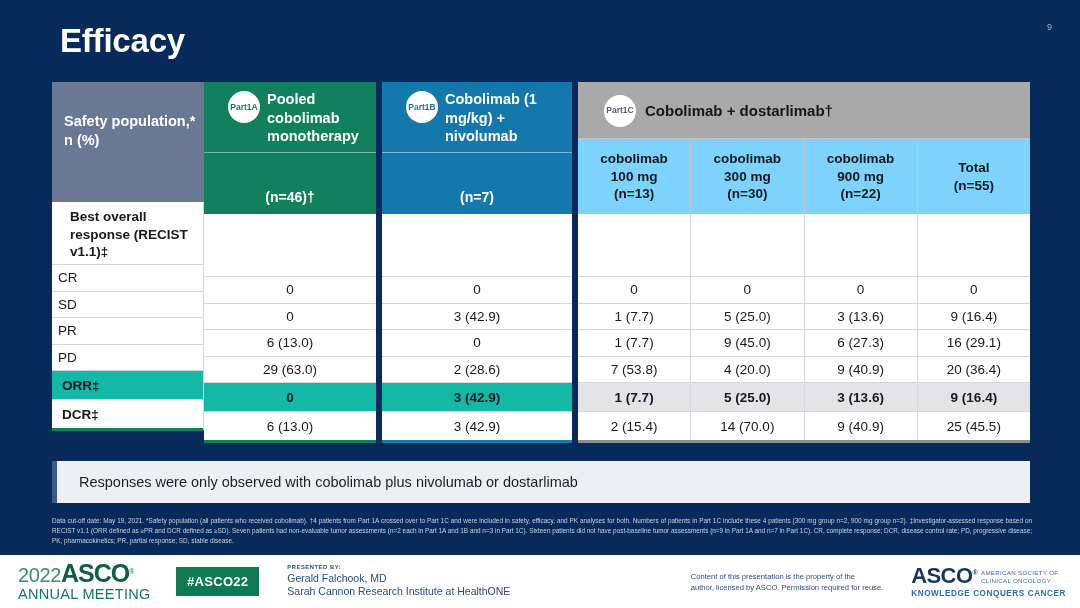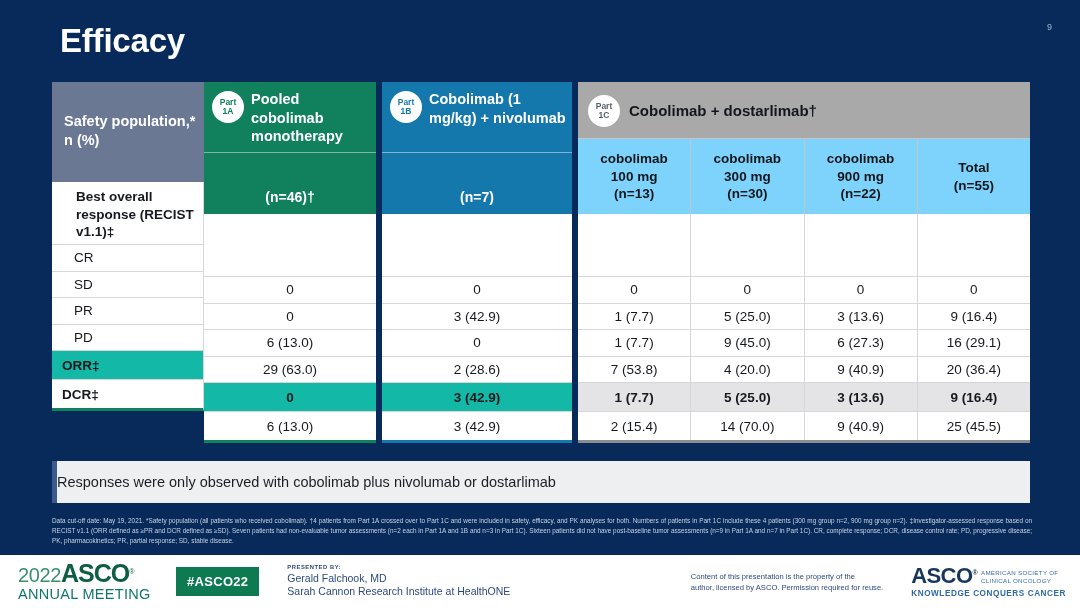--- a/index.html
+++ b/index.html
@@ -49,21 +49,21 @@
   .group-c { flex: 1; display: flex; flex-direction: column; }
 
   
   .hdr-label {
     background: #6b7894;
     color: #ffffff;
     font-size: 14.5px;
     font-weight: bold;
     line-height: 1.32;
     padding: 30px 0 0 12px;
-    height: 100px;
+    height: 120px;
   }
   .hdr-title {
     color: #ffffff;
     font-weight: bold;
     font-size: 14.5px;
     line-height: 1.28;
     display: flex;
     gap: 7px;
     align-items: flex-start;
     padding: 8px 6px 7px 8px;
@@ -82,25 +82,26 @@
     border-top: 1px solid rgba(255,255,255,.45);
   }
   .green { background: #11805c; }
   .blue  { background: #1478ad; }
 
   .badge {
     flex: 0 0 auto;
     width: 32px; height: 32px;
     border-radius: 50%;
     background: #ffffff;
-    display: flex; flex-direction: column;
+    display: flex; flex-direction: row;
     align-items: center; justify-content: center;
     font-size: 8.5px; font-weight: bold;
     line-height: 1.06;
     margin-top: 1px;
+    margin-left: 16px;
   }
   .badge.g { color: #11805c; }
   .badge.b { color: #1478ad; }
   .badge.k { color: #555f6b; }
 
   
   .hdr-c-top {
     background: #a9a9a9;
     height: 56px;
     display: flex; align-items: center;
@@ -140,26 +141,26 @@
   }
   .row:first-child { border-top: none; }
   .row.tall { height: 62px; align-items: flex-start; }
   .row.std  { height: 26.5px; }
   .row.emph { background: #14b8a6; font-weight: bold; height: 29px; }
   .row.last { height: 29px; }
   .row.shade { background: #e4e4e6; }
 
   .cell-label {
     width: 100%;
-    padding-left: 22px;
+    padding-left: 6px;
     font-size: 13.5px;
   }
   .cell-label.head {
     font-weight: bold;
-    padding: 6px 0 0 24px;
+    padding: 6px 0 0 18px;
     line-height: 1.3;
   }
   .cell-label.bold { font-weight: bold; padding-left: 10px; }
   .cell-val {
     width: 100%;
     text-align: center;
   }
   .subcells { display: flex; width: 100%; height: 100%; }
   .subcells > div {
     flex: 1;
@@ -176,20 +177,21 @@
   .col-label .rows { border-right: 1px solid #d5d7da; }
 
   
   .callout {
     position: absolute;
     left: 52px; top: 461px;
     width: 978px; height: 42px;
     background: #eeeff1;
     border-left: 5px solid #3a5a8c;
     display: flex; align-items: center;
+    padding-left: 22px;
     font-size: 14.5px;
     color: #1b1f24;
   }
 
   
   .footnotes {
     position: absolute;
     left: 52px; top: 516px;
     width: 980px;
     font-size: 6.4px;

